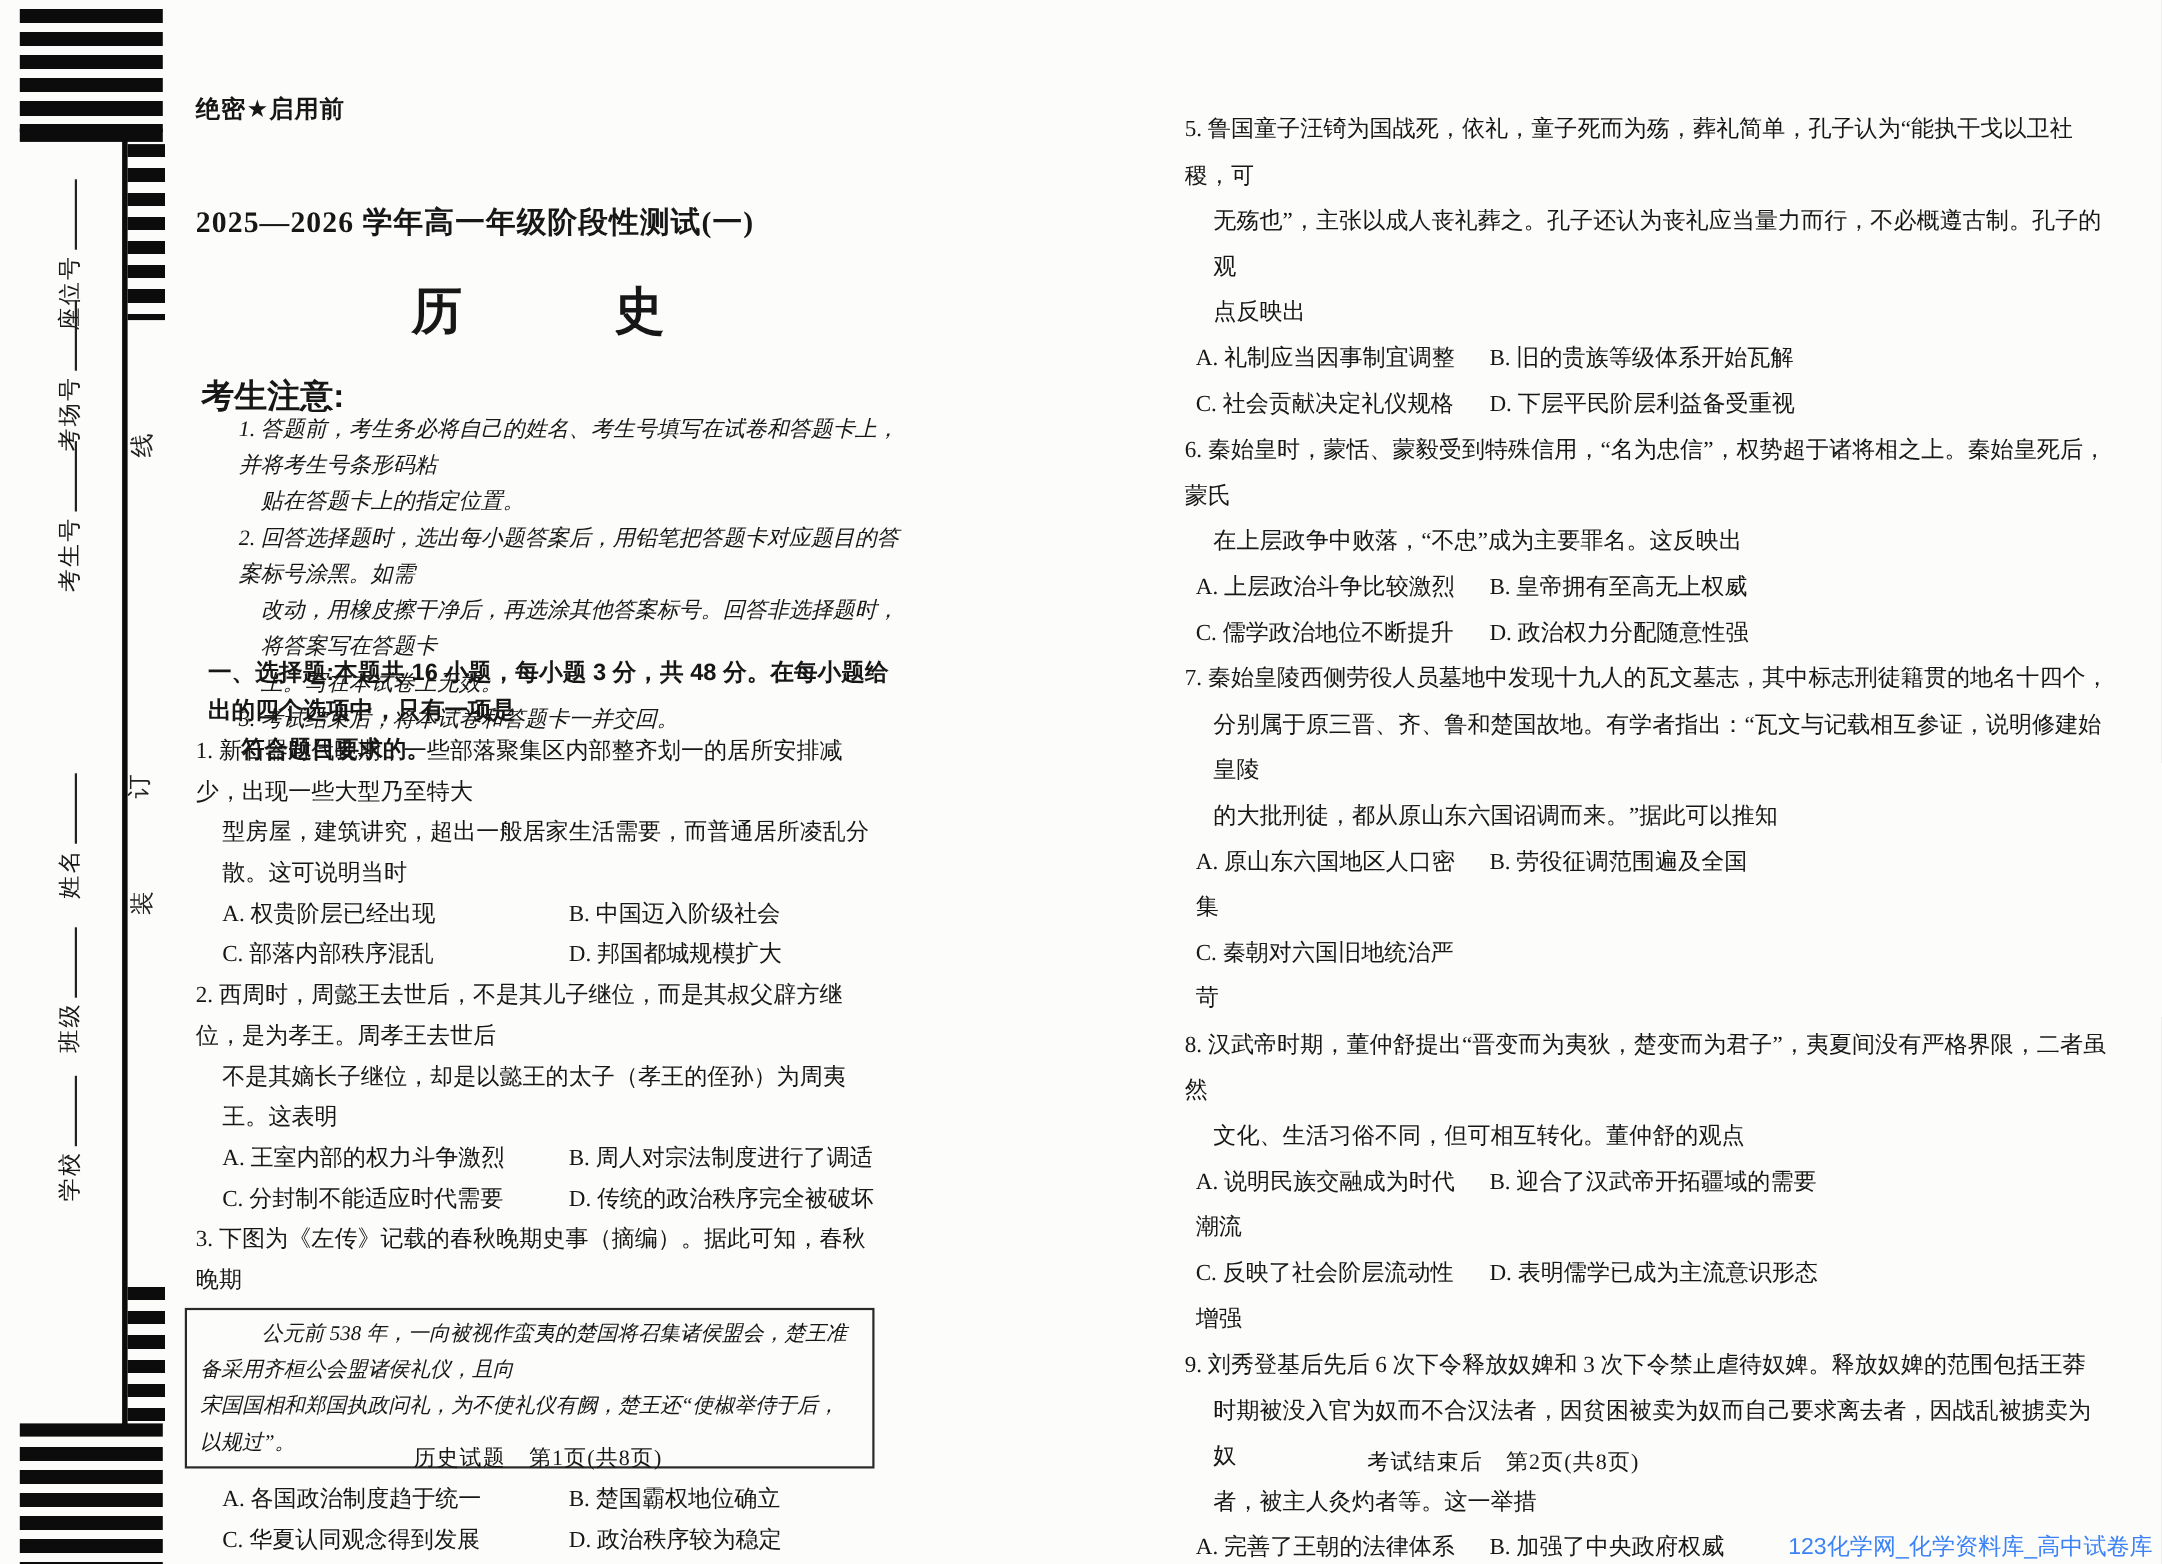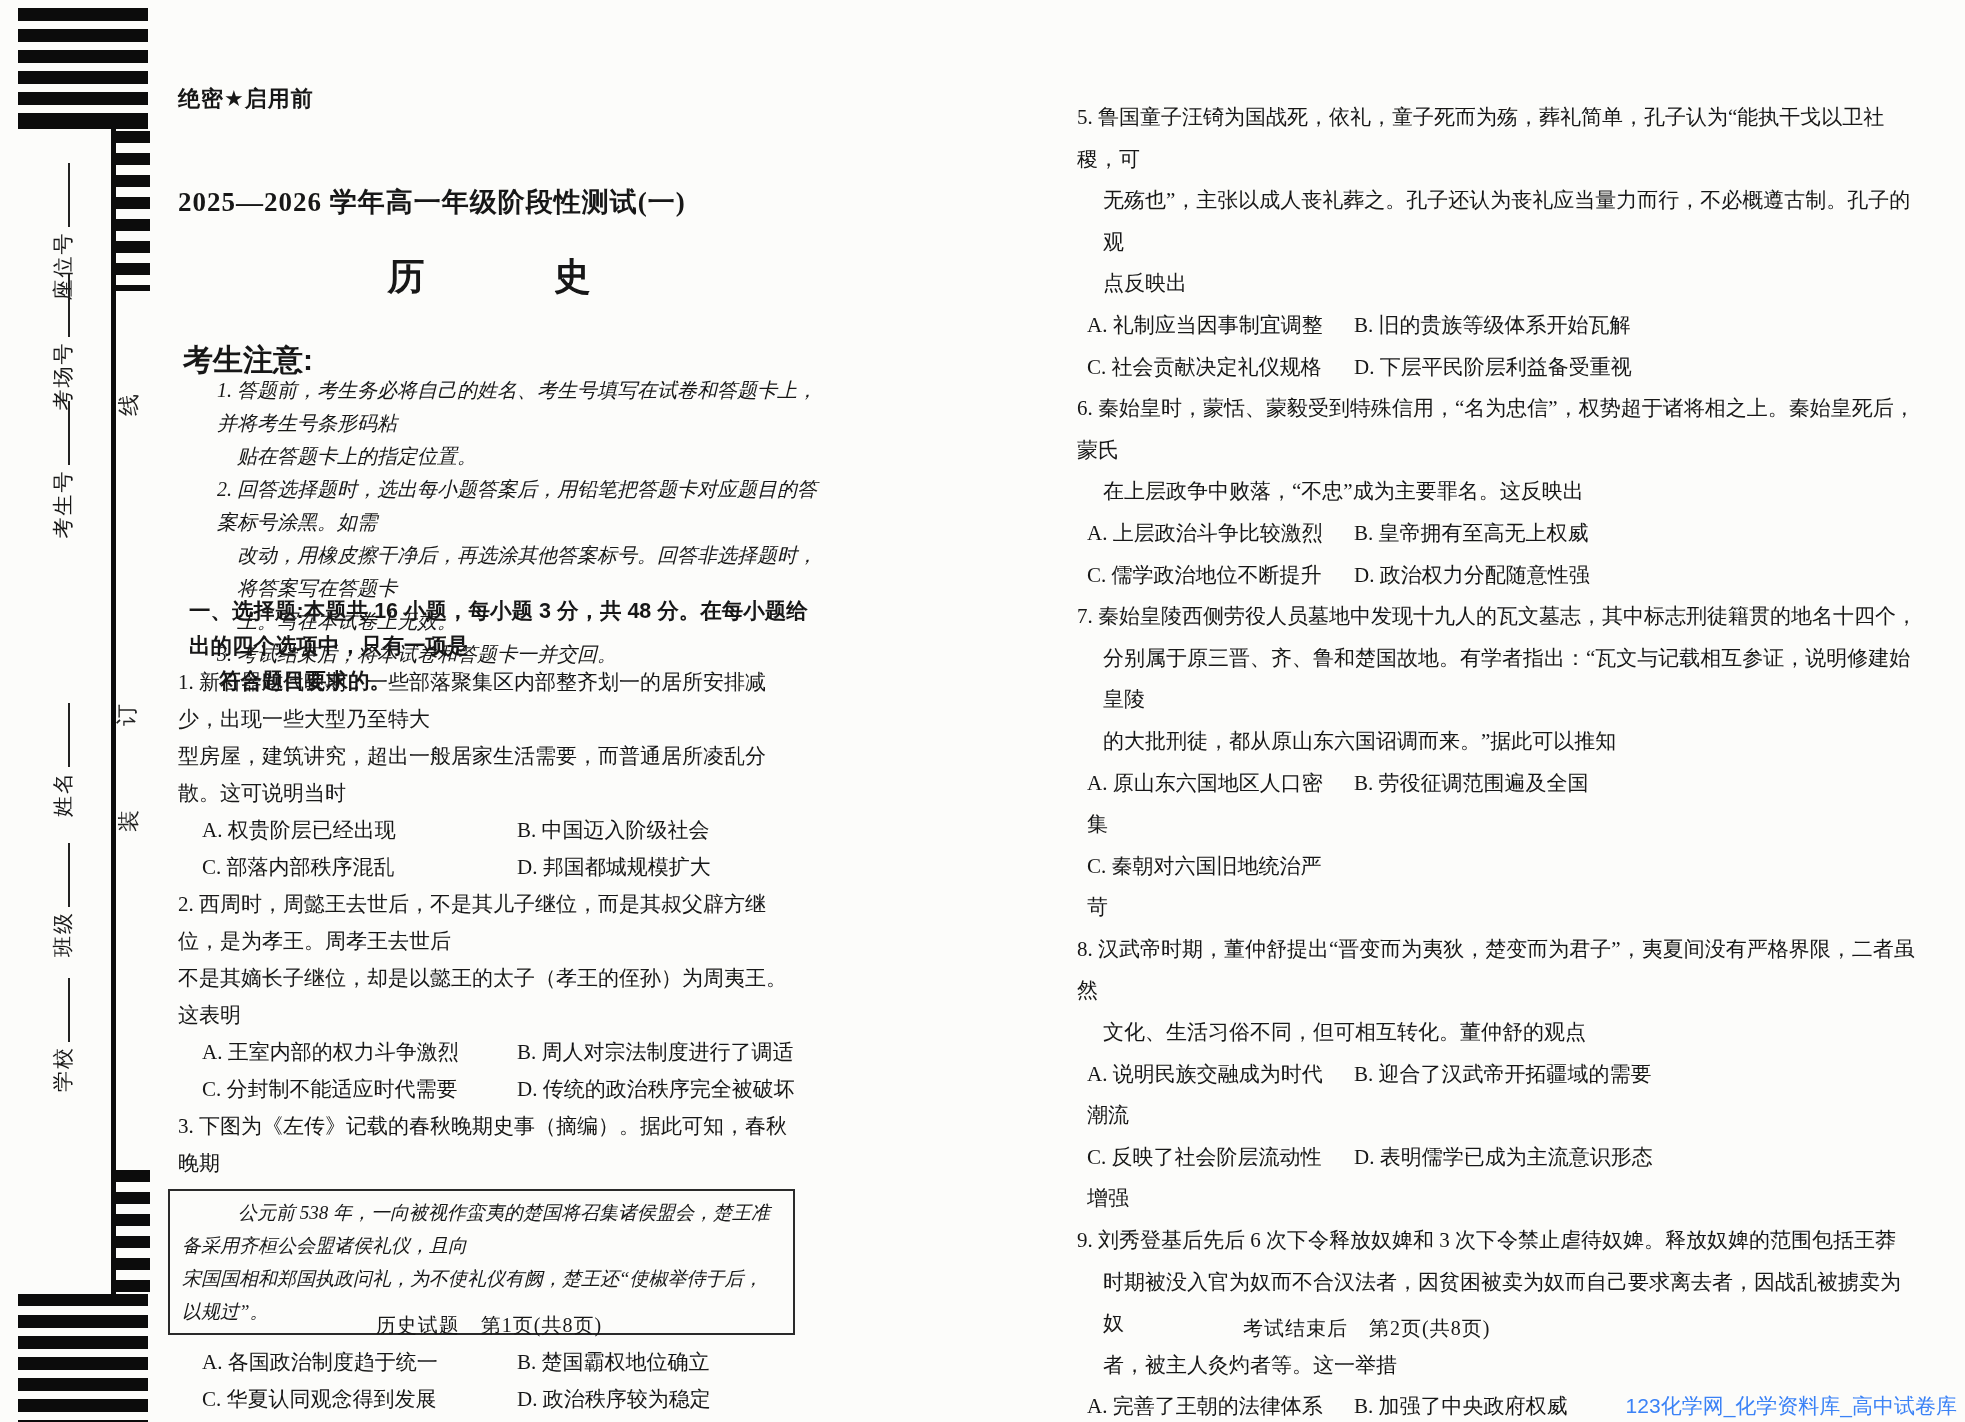--- a/index.html
+++ b/index.html
@@ -17,31 +17,31 @@
     position:absolute;width:180px;height:26px;left:-28px;
     transform:rotate(-90deg);transform-origin:center;
     font-size:21px;white-space:nowrap;text-align:center;letter-spacing:2px;
   }
   .side-field .blank{display:inline-block;width:64px;height:4px;border-bottom:2px solid #222;margin-left:4px;vertical-align:baseline;}
   .bind-char{position:absolute;transform:rotate(-90deg);font-size:22px;color:#222;}
   
   .abs{position:absolute;}
   .security{left:178px;top:84px;font-family:"Liberation Sans","DejaVu Sans",sans-serif;font-weight:700;font-size:22px;letter-spacing:1px;}
   .title{left:178px;top:184px;width:622px;text-align:left;font-weight:700;font-size:27px;letter-spacing:1px;}
-  .subject{left:178px;top:252px;width:622px;text-align:center;font-weight:700;font-size:37px;letter-spacing:46px;text-indent:46px;}
+  .subject{left:178px;top:252px;width:622px;text-align:center;font-weight:700;font-size:46px;letter-spacing:46px;text-indent:46px;}
   .notice-h{left:183px;top:340px;font-family:"Liberation Sans","DejaVu Sans",sans-serif;font-weight:700;font-size:30px;}
   .notes{left:217px;top:374px;width:600px;font-size:20px;line-height:33px;font-style:italic;}
   .notes .cont{margin-left:20px;}
   .section-h{left:189px;top:594px;width:630px;font-family:"Liberation Sans","DejaVu Sans",sans-serif;font-weight:700;font-size:21.5px;line-height:35px;}
   .section-h .cont{margin-left:30px;}
   
   .qcol{position:absolute;font-size:21px;}
   .qcol-left{left:178px;top:664px;width:624px;line-height:37px;}
   .qcol-right{left:1077px;top:97px;width:840px;line-height:41.6px;}
-  .q-cont{}
+  .q-cont{margin-left:24px;}
   .qcol-right .q-cont{margin-left:26px;}
   .opt-row{display:flex;margin-left:24px;}
   .qcol-right .opt-row{margin-left:10px;gap:12px;}
   .opt-a{width:315px;flex:0 0 auto;}
   .qcol-right .opt-a{width:255px;}
   .src-box{
     box-sizing:border-box;margin:7px 0 9px -10px;width:627px;
     border:2px solid #2a2a2a;padding:5px 12px;
     font-size:19px;line-height:33px;font-style:italic;
   }

